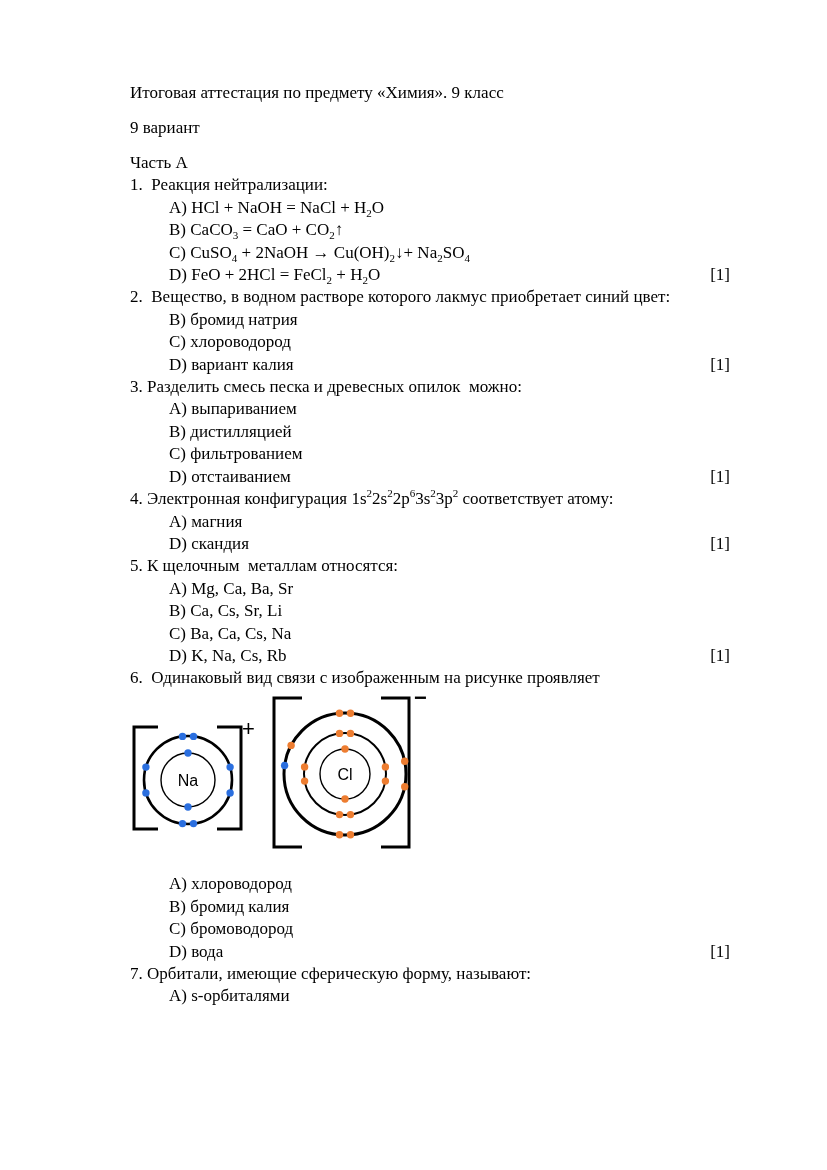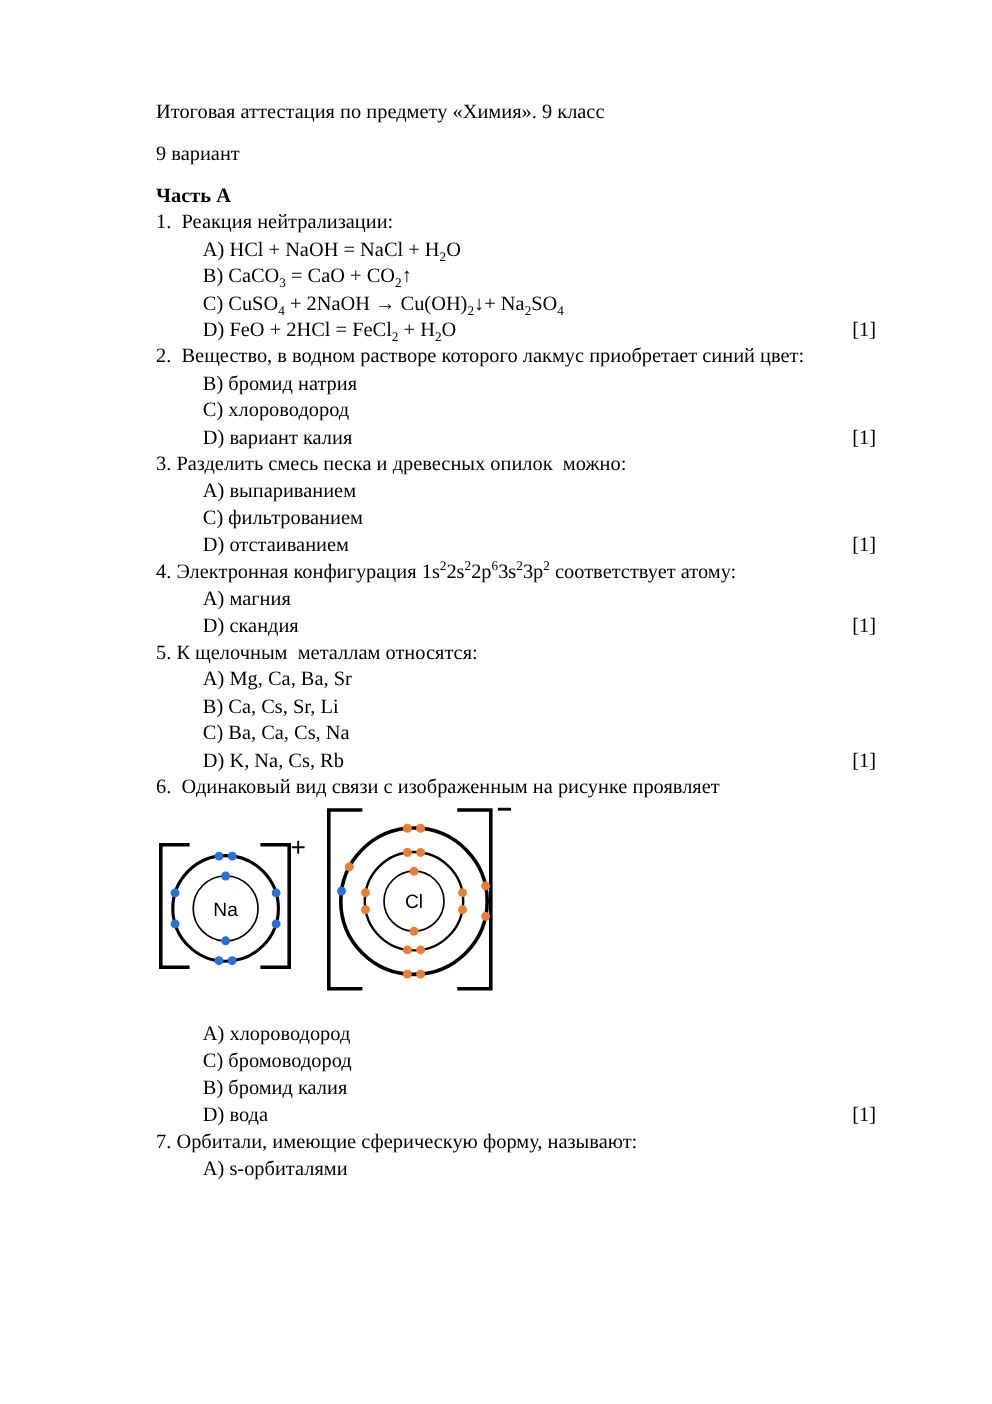--- a/index.html
+++ b/index.html
@@ -9,21 +9,21 @@
     background: var(--page-bg, #ffffff);
     color: var(--ink, #000000);
     font-family: "Liberation Serif", serif;
     font-size: 17px;
     line-height: 22.4px;
     overflow: hidden;
   }
   .content { position: absolute; left: 118px; top: 82px; width: 600px; margin-left: 12px; }
   .line { min-height: 22.4px; }
   .variant { text-align: left; margin-top: 12.6px; }
-  .section { font-weight: 700; margin-top: 12.6px; }
+  .section { font-weight: 400; margin-top: 12.6px; }
   .opt { padding-left: 39px; display: flex; }
   .opt .opt-text { flex: 1 1 auto; }
   .mark { flex: 0 0 auto; }
   sub, sup { font-size: 11px; line-height: 0; }
   .figure { margin: 0 0 11.6px 0; }
   .figure svg { display: block; }
   .shell { fill: none; stroke: var(--ink, #000); }
   .bracket { fill: none; stroke: var(--ink, #000); stroke-width: 3; }
   .e-blue { fill: var(--electron-blue, #2b6fdf); }
   .e-orange { fill: var(--electron-orange, #ed7d31); }
@@ -64,20 +64,23 @@
         <span class="opt-text">C) хлороводород</span>
       </div>
     <div class="line opt">
         <span class="opt-text">D) вариант калия</span>
         <span class="mark">[1]</span>
       </div>
 
     <div class="line stem">3. Разделить смесь песка и древесных опилок&nbsp; можно:</div>
     <div class="line opt">
         <span class="opt-text">A) выпариванием</span>
+      </div>
+    <div class="line opt">
+        <span class="opt-text">B) дистилляцией</span>
       </div>
     <div class="line opt">
         <span class="opt-text">C) фильтрованием</span>
       </div>
     <div class="line opt">
         <span class="opt-text">D) отстаиванием</span>
         <span class="mark">[1]</span>
       </div>
 
     <div class="line stem">4. Электронная конфигурация 1s<sup>2</sup>2s<sup>2</sup>2p<sup>6</sup>3s<sup>2</sup>3p<sup>2</sup> соответствует атому:</div>
@@ -160,24 +163,24 @@
           <circle class="e-orange" cx="279.1" cy="806.4" r="3.7"></circle>
           <circle class="e-blue" cx="272.6" cy="826.5" r="3.7"></circle>
         </g>
       </svg>
     </div>
 
     <div class="line opt">
         <span class="opt-text">A) хлороводород</span>
       </div>
     <div class="line opt">
-        <span class="opt-text">C) бромоводород</span>
+        <span class="opt-text">B) бромид калия</span>
       </div>
     <div class="line opt">
-        <span class="opt-text">B) бромид калия</span>
+        <span class="opt-text">C) бромоводород</span>
       </div>
     <div class="line opt">
         <span class="opt-text">D) вода</span>
         <span class="mark">[1]</span>
       </div>
 
     <div class="line stem">7. Орбитали, имеющие сферическую форму, называют:</div>
     <div class="line opt">
         <span class="opt-text">A) s-орбиталями</span>
       </div>

